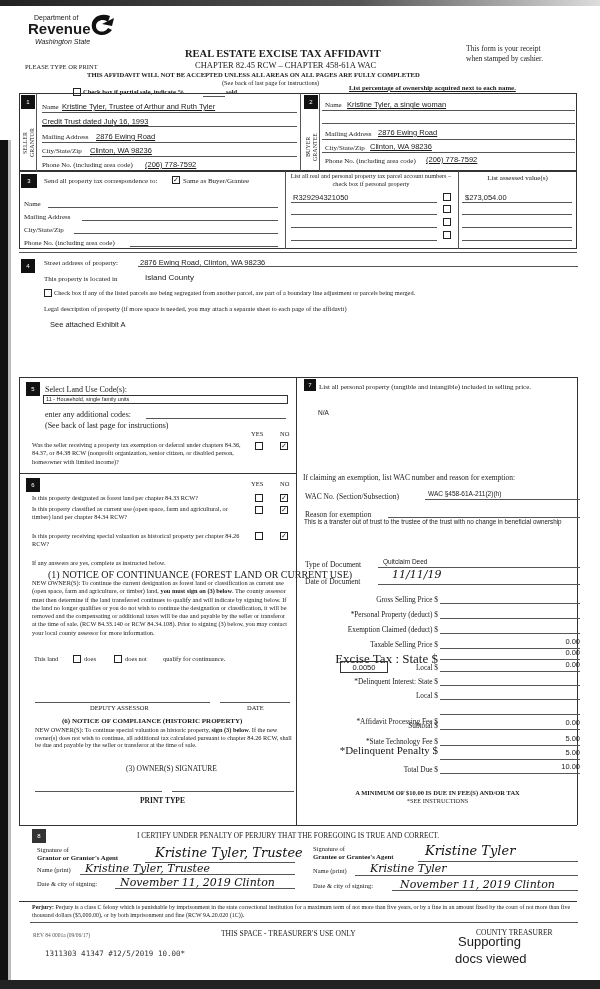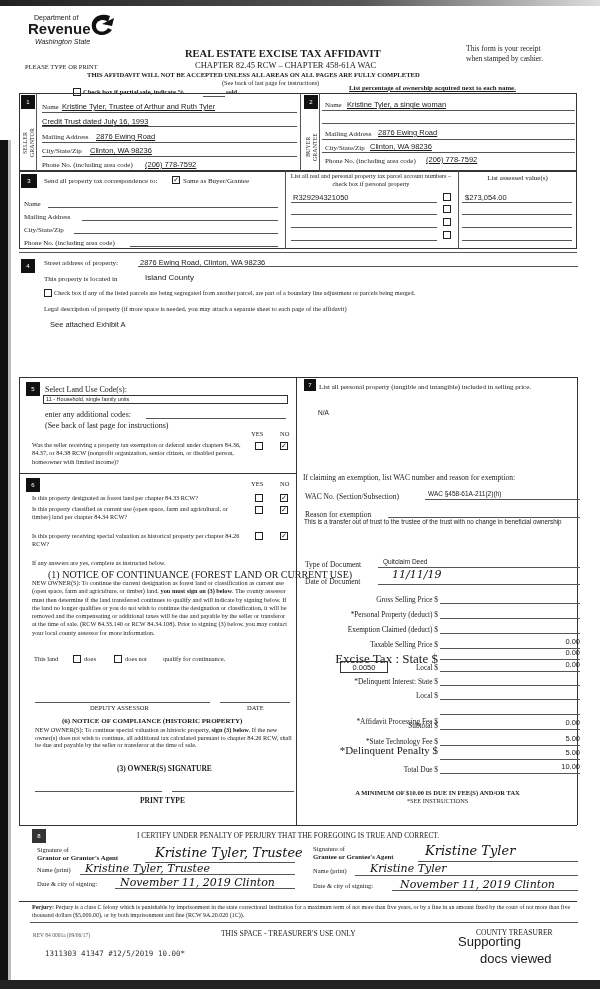--- a/index.html
+++ b/index.html
@@ -201,21 +201,21 @@
   <div class="lbl" style="left:125px;top:655px;font-size:6.5px;">does not</div>
   <div class="lbl" style="left:163px;top:655px;font-size:6.5px;">qualify for continuance.</div>
   <div class="hline" style="left:35px;top:702px;width:175px;"></div>
   <div class="hline" style="left:220px;top:702px;width:70px;"></div>
   <div class="lbl" style="left:90px;top:704px;font-size:6.5px;">DEPUTY ASSESSOR</div>
   <div class="lbl" style="left:247px;top:704px;font-size:6.5px;">DATE</div>
   <div class="lbl" style="left:62px;top:717px;font-size:7px;font-weight:bold;">(6) NOTICE OF COMPLIANCE (HISTORIC PROPERTY)</div>
   <div class="para" style="left:35px;top:726px;width:258px;line-height:7.6px;">
     <span>NEW OWNER(S): To continue special valuation as historic property, </span><b>sign (3) below</b><span>. If the new owner(s) does not wish to continue, all additional tax calculated pursuant to chapter 84.26 RCW, shall be due and payable by the seller or transferor at the time of sale.</span>
   </div>
-  <div class="lbl" style="left:117px;top:764px;font-size:7.5px;font-weight:bold;">(3) OWNER(S) SIGNATURE</div>
+  <div class="lbl" style="left:126px;top:764px;font-size:7.5px;font-weight:normal;">(3) OWNER(S) SIGNATURE</div>
   <div class="hline" style="left:35px;top:791px;width:127px;"></div>
   <div class="hline" style="left:172px;top:791px;width:122px;"></div>
   <div class="lbl" style="left:140px;top:796px;font-size:7.5px;font-weight:bold;">PRINT TYPE</div>
 </div>
 
 <div>
   <div class="section-num" style="left:304px;top:379px;width:12px;height:12px;line-height:12px;">7</div>
   <div class="para" style="left:319px;top:381px;width:255px;font-size:7px;line-height:13px;">List all  personal property (tangible and intangible) included in selling price.</div>
   <div class="val" style="left:318px;top:409px;font-size:6.5px;">N/A</div>
   <div class="lbl" style="left:303px;top:473px;font-size:7.5px;">If claiming an exemption, list WAC number and reason for exemption:</div>
@@ -323,16 +323,16 @@
 <div>
   <div class="para" style="left:32px;top:903px;width:550px;font-size:6px;line-height:8px;">
     <b>Perjury:</b><span> Perjury is a class C felony which is punishable by imprisonment in the state correctional institution for a maximum term of not more than five years, or by a fine in an amount fixed by the court of not more than five thousand dollars ($5,000.00), or by both imprisonment and fine (RCW 9A.20.020 (1C)).</span>
   </div>
   <div class="hline" style="left:30px;top:922px;width:548px;"></div>
   <div class="lbl" style="left:33px;top:932px;font-size:5.5px;color:#555;">REV 84 0001a (09/06/17)</div>
   <div class="lbl" style="left:221px;top:929px;font-size:7.5px;">THIS SPACE - TREASURER'S USE ONLY</div>
   <div class="lbl" style="left:476px;top:928px;font-size:7.5px;">COUNTY TREASURER</div>
   <div class="lbl" style="left:45px;top:949px;font-size:7.5px;font-family:'DejaVu Sans Mono',monospace;color:#333;">1311303 41347 #12/5/2019 10.00*</div>
   <div class="lbl sans" style="left:458px;top:934px;font-size:13px;">Supporting</div>
-  <div class="lbl sans" style="left:480px;top:951px;font-size:13px;">docs viewed</div>
+  <div class="lbl sans" style="left:455px;top:951px;font-size:13px;">docs viewed</div>
 </div>
 
 <div class="bottombar"></div>
 
 </body></html>

